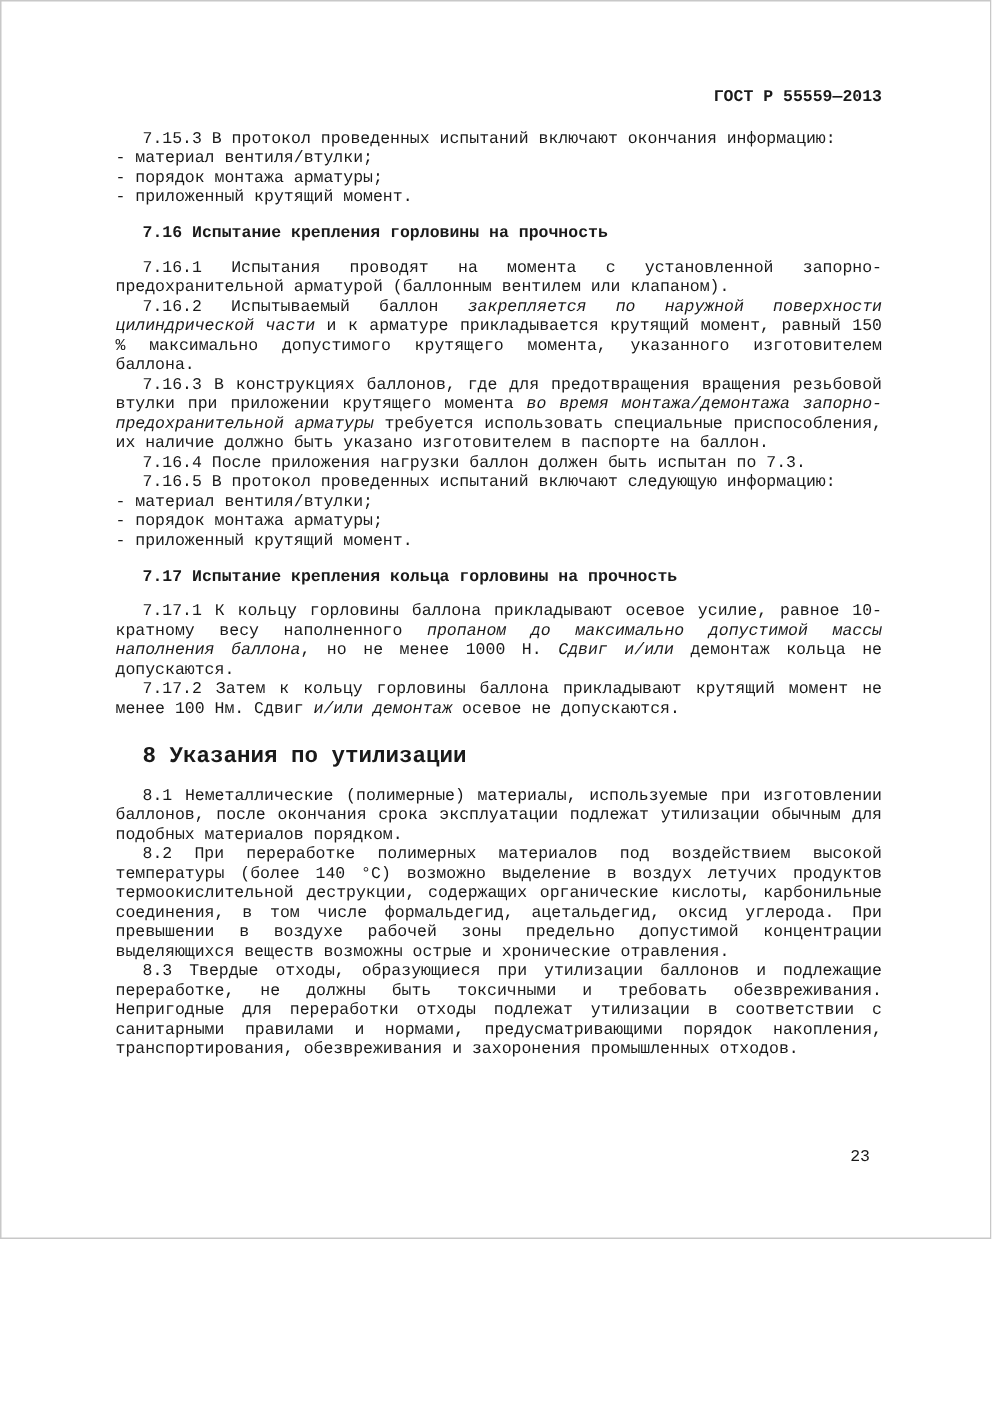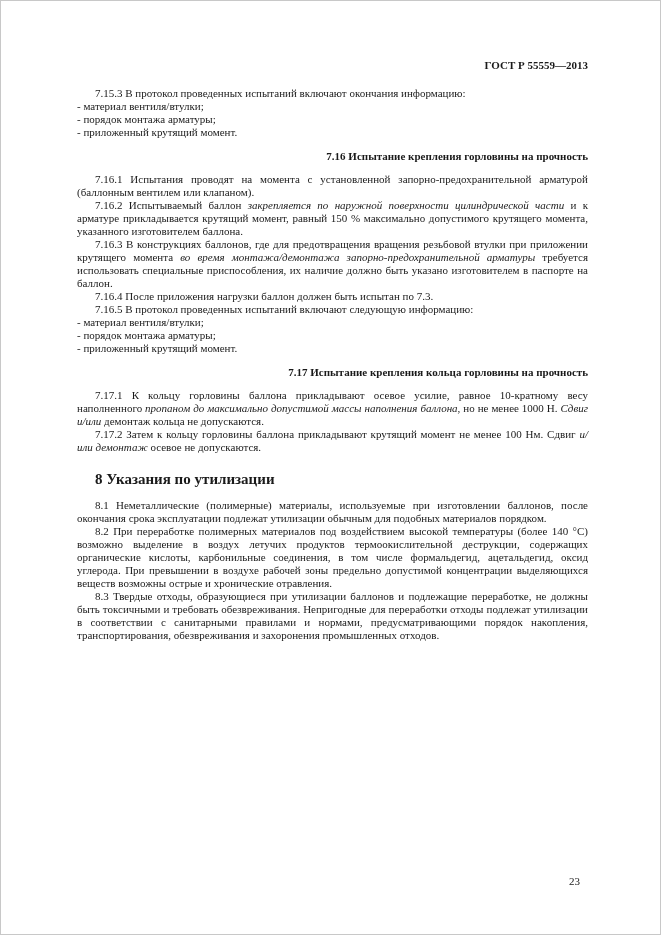--- a/index.html
+++ b/index.html
@@ -3,25 +3,25 @@
 <meta charset="utf-8">
 <style>
   html, body {
     margin: 0;
     padding: 0;
     background: #ffffff;
   }
   .page {
     position: relative;
     width: 661px;
-    height: 935px;
+    height: 826px;
     background: #ffffff;
     border: 1px solid #c8c8c8;
     box-sizing: border-box;
-    font-family: Liberation Serif, serif;
+    font-family: Liberation Mono, monospace;
     color: #1a1a1a;
     overflow: hidden;
   }
   .doc-header {
     position: absolute;
     top: 58px;
     left: 76px;
     right: 72px;
     text-align: right;
     font-size: 11px;
@@ -41,21 +41,21 @@
   }
   .content p.indent {
     text-indent: 18px;
   }
   .content h3 {
     font-size: 11px;
     line-height: 13px;
     font-weight: bold;
     margin: 11px 0 10px 0;
     text-indent: 18px;
-    text-align: right;
+    text-align: left;
   }
   .content h2 {
     font-size: 15px;
     line-height: 16px;
     font-weight: bold;
     margin: 17px 0 12px 0;
     text-indent: 18px;
     text-align: left;
   }
   .content em {

